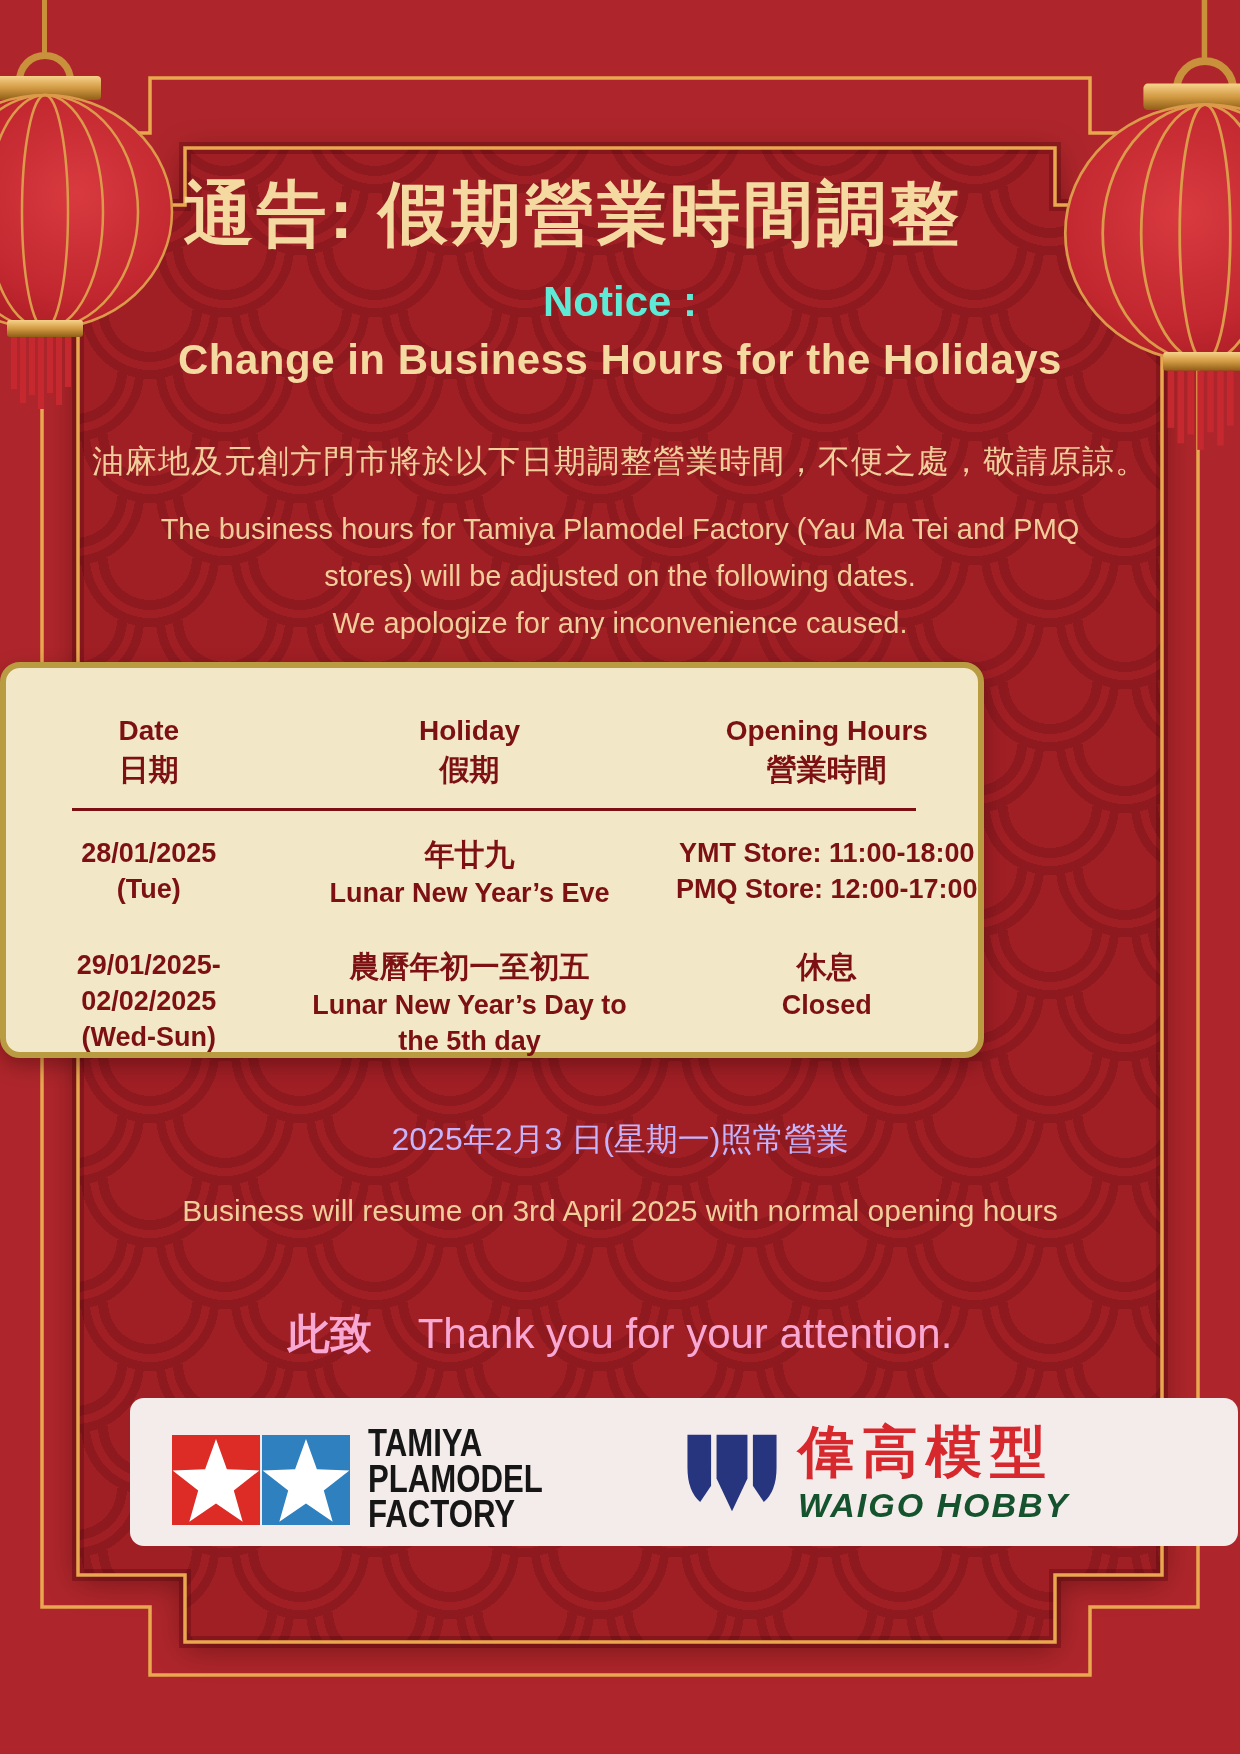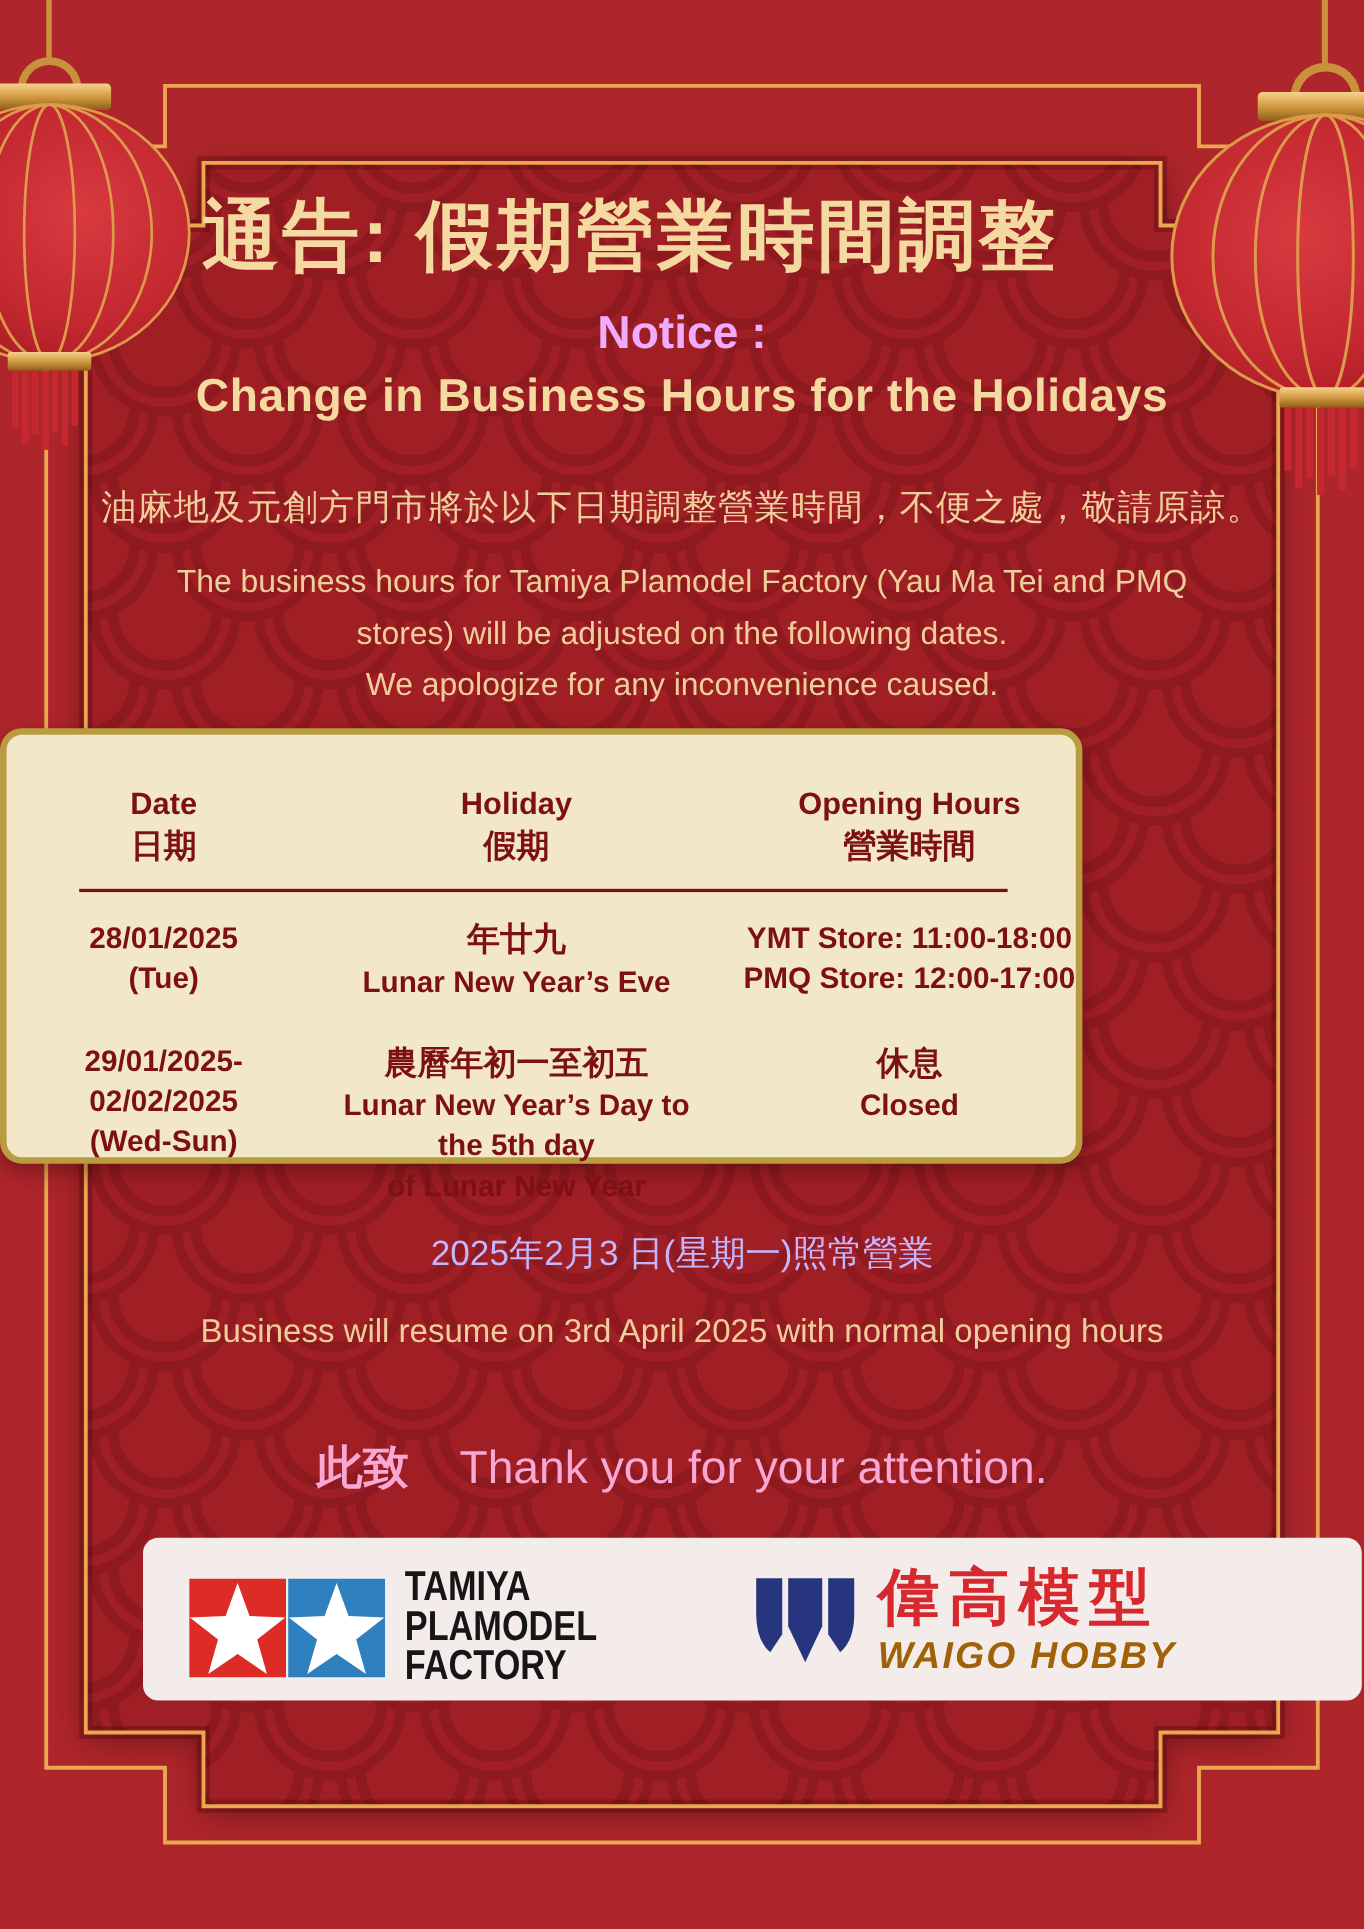--- a/index.html
+++ b/index.html
@@ -22,21 +22,21 @@
   }
   .frame-svg{position:absolute;left:0;top:0;z-index:2;}
   .lantern{position:absolute;z-index:3;}
   .lantern-left{left:-105px;top:0;}
   .lantern-right{left:1040px;top:0;}
 
   
   .content{position:absolute;inset:0;z-index:5;}
   .content > div, .content > p, .content > h1{position:absolute;left:0;right:0;margin:0;text-align:center;}
   .title-zh{top:168px;font-size:70px;font-weight:bold;color:#F4D9A1;letter-spacing:3px;transform:translateX(-47px);}
-  .notice{top:278px;font-size:42px;font-weight:bold;color:#f0abfc;}
+  .notice{top:278px;font-size:42px;font-weight:bold;color:#5eead4;}
   .title-en{top:336px;font-size:42px;font-weight:bold;color:#F4D9A1;letter-spacing:.5px;}
   .intro-zh{top:440px;font-size:32px;color:#F0CE9B;letter-spacing:1px;}
   .intro-en{top:506px;font-size:29px;color:#F0CE9B;line-height:1.62;}
   .resume-zh{top:1118px;font-size:32px;color:#c4b5fd;}
   .resume-en{top:1194px;font-size:30px;color:#F0CE9B;}
   .closing{top:1306px;font-size:42px;color:#f9a8d4;}
   .closing .zh{font-weight:bold;}
   .closing .gap{display:inline-block;width:46px;}
 
   
@@ -64,21 +64,21 @@
   }
   .tamiya{position:absolute;left:42px;top:28px;display:flex;align-items:center;}
   .tamiya-text{
     margin-left:18px;font-weight:bold;font-size:38px;line-height:.94;color:#161616;
     transform:scaleX(.82);transform-origin:left center;white-space:nowrap;
   }
   .tamiya-text span{display:block;}
   .waigo{position:absolute;left:552px;top:26px;display:flex;align-items:flex-start;}
   .waigo-text{margin-left:16px;}
   .waigo-zh{font-size:56px;font-weight:bold;color:#D7282E;letter-spacing:8px;line-height:1.0;white-space:nowrap;}
-  .waigo-en{font-size:34px;font-weight:bold;font-style:italic;color:#a16207;letter-spacing:2px;margin-top:6px;white-space:nowrap;}
+  .waigo-en{font-size:34px;font-weight:bold;font-style:italic;color:#14532d;letter-spacing:2px;margin-top:6px;white-space:nowrap;}
 </style>
 </head>
 <body>
 
 <div class="panel-wrap">
   <div class="scale-panel"></div>
 </div>
 
 <svg class="frame-svg" width="1240" height="1754" viewBox="0 0 1240 1754">
   <path d="M185,148 H1055 V205 H1162 V1575 H1055 V1642 H185 V1575 H78 V205 H185 Z" fill="none" stroke="rgba(60,0,8,0.28)" stroke-width="12"></path>
@@ -194,21 +194,20 @@
 
     <div class="trow row2">
       <div class="tcell c1">
         <span class="line">29/01/2025-</span>
         <span class="line">02/02/2025</span>
         <span class="line">(Wed-Sun)</span>
       </div>
       <div class="tcell c2">
         <span class="line zh">農曆年初一至初五</span>
         <span class="line">Lunar New Year’s Day to the 5th day</span>
-        <span class="line">of Lunar New Year</span>
       </div>
       <div class="tcell c3">
         <span class="line zh">休息</span>
         <span class="line">Closed</span>
       </div>
     </div>
   </div>
 
   <div class="resume-zh">2025年2月3 日(星期一)照常營業</div>
   <div class="resume-en">Business will resume on 3rd April 2025 with normal opening hours</div>

